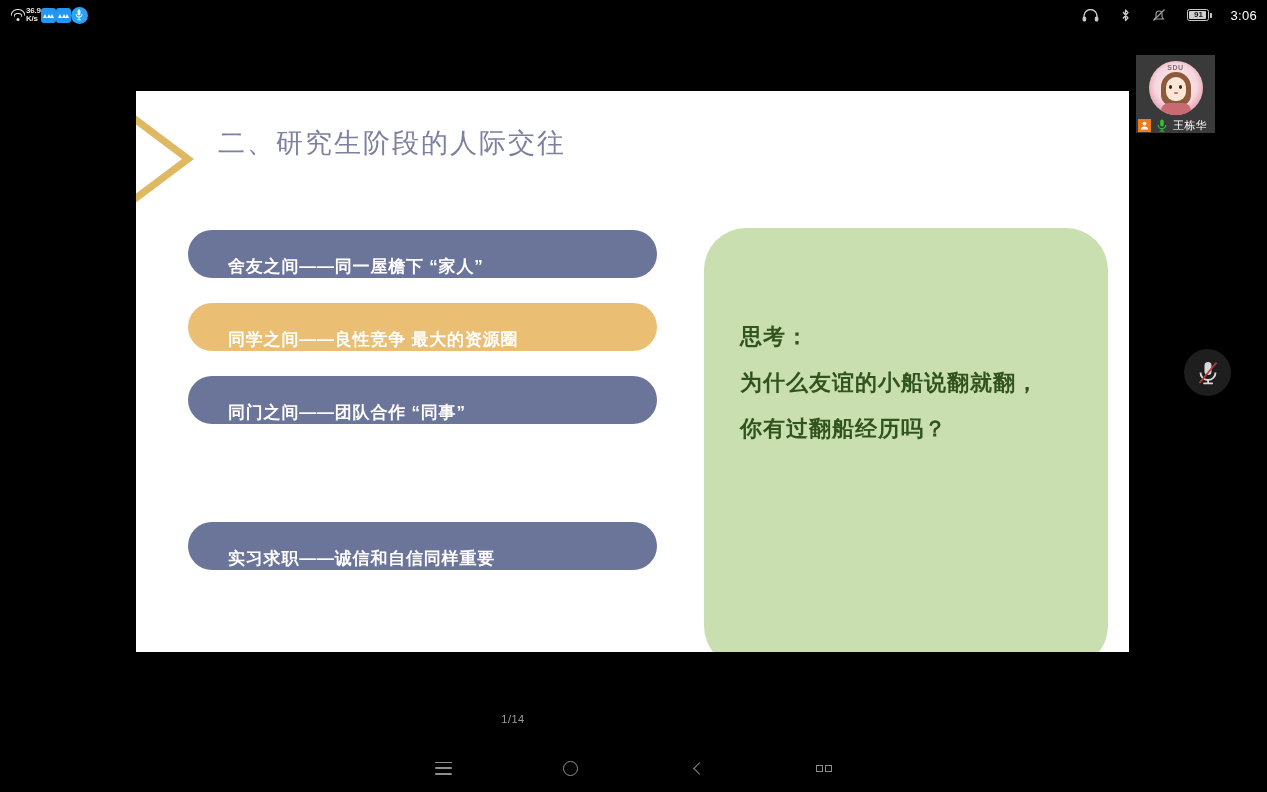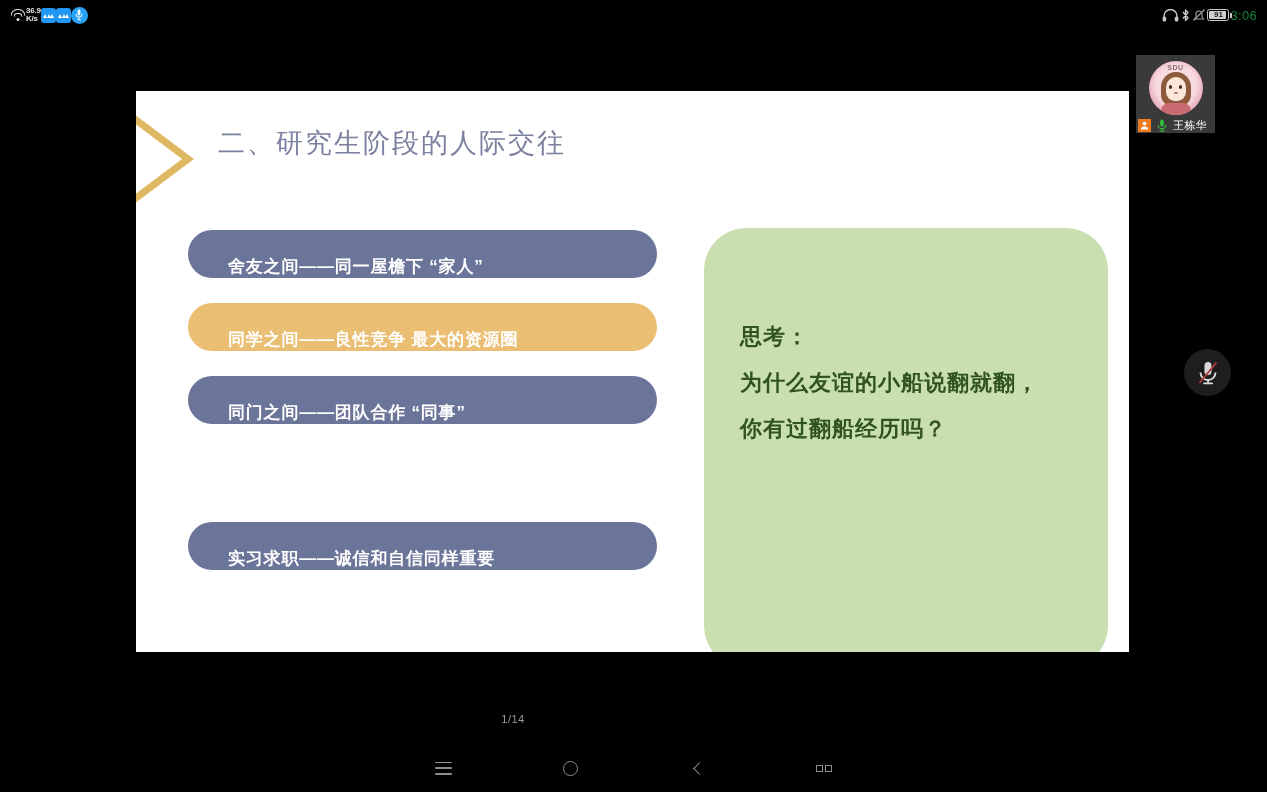--- a/index.html
+++ b/index.html
@@ -11,21 +11,21 @@
   }
   #root { position:relative; width:1267px; height:792px; background:#000; }
 
   
   .statusbar {
     position:absolute; left:0; top:0; width:1267px; height:30px;
     display:flex; align-items:center; justify-content:space-between;
     padding:0 10px;
   }
   .sb-left { display:flex; align-items:center; }
-  .sb-right { display:flex; align-items:center; gap:1px; color:#cfcfcf; }
+  .sb-right { display:flex; align-items:center; gap:21px; color:#cfcfcf; }
 
   .wifi-icon { width:16px; height:14px; position:relative; }
   .wifi-icon span {
     position:absolute; left:50%; transform:translateX(-50%);
     border:1.6px solid #e8e8e8; border-bottom:none;
     border-top-left-radius:50px; border-top-right-radius:50px;
   }
   .wifi-icon .a1 { width:15px; height:7px; top:1px; }
   .wifi-icon .a2 { width:9px;  height:4px; top:5px; }
   .wifi-icon .dot {
@@ -59,21 +59,21 @@
     width:2px; height:5px; background:#c9c9c9; border-radius:0 1px 1px 0;
   }
   .battery-lvl {
     position:absolute; left:1px; top:1px; bottom:1px; width:17px;
     background:#cfcfcf; border-radius:1px;
   }
   .battery-num {
     position:relative; z-index:2; font-size:8px; font-weight:bold;
     color:#1a1a1a; line-height:1;
   }
-  .clock { font-size:13px; color:#15803d; letter-spacing:0.3px; }
+  .clock { font-size:13px; color:#ffffff; letter-spacing:0.3px; }
 
   
   .slide {
     position:absolute; left:136px; top:91px; width:993px; height:561px;
     background:#ffffff; overflow:hidden;
   }
 
   .chev-wrap { position:absolute; left:0px; top:4px; width:130px; height:125px; }
   .chev-fill {
     position:absolute; left:-42px; top:7px; width:0; height:0;

